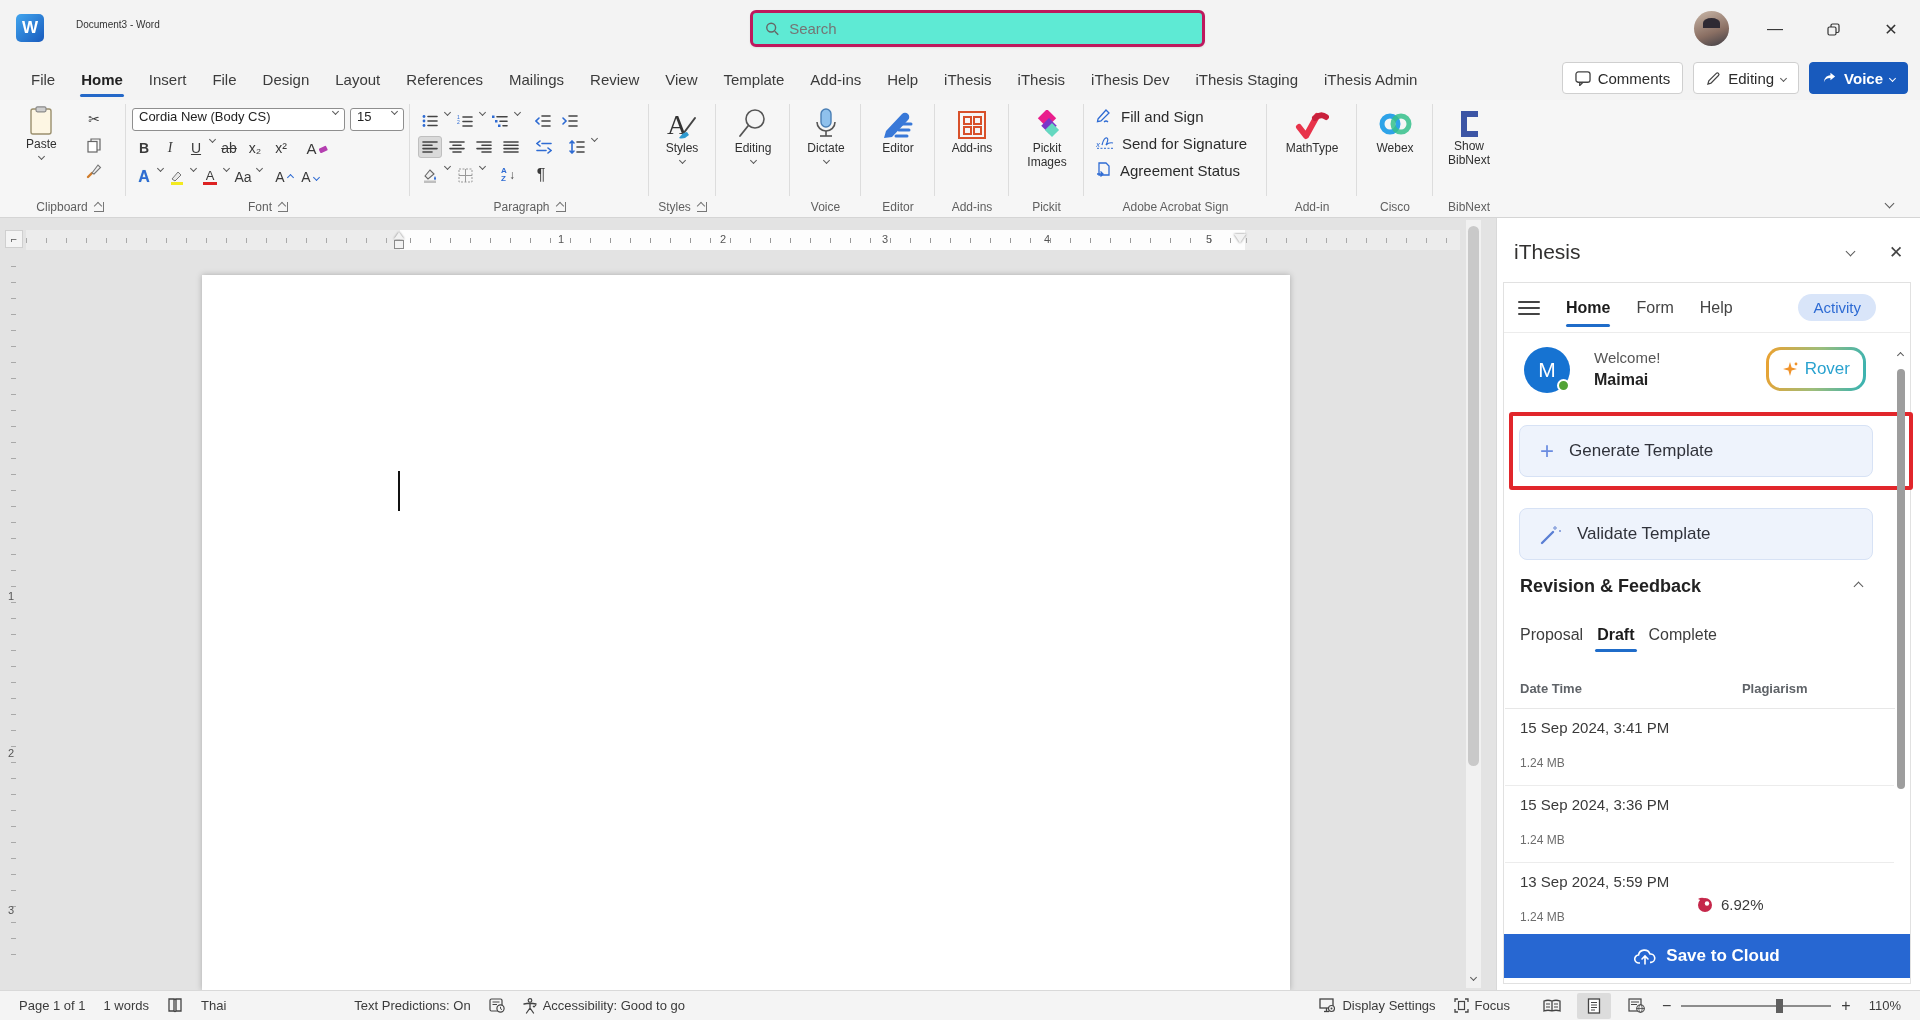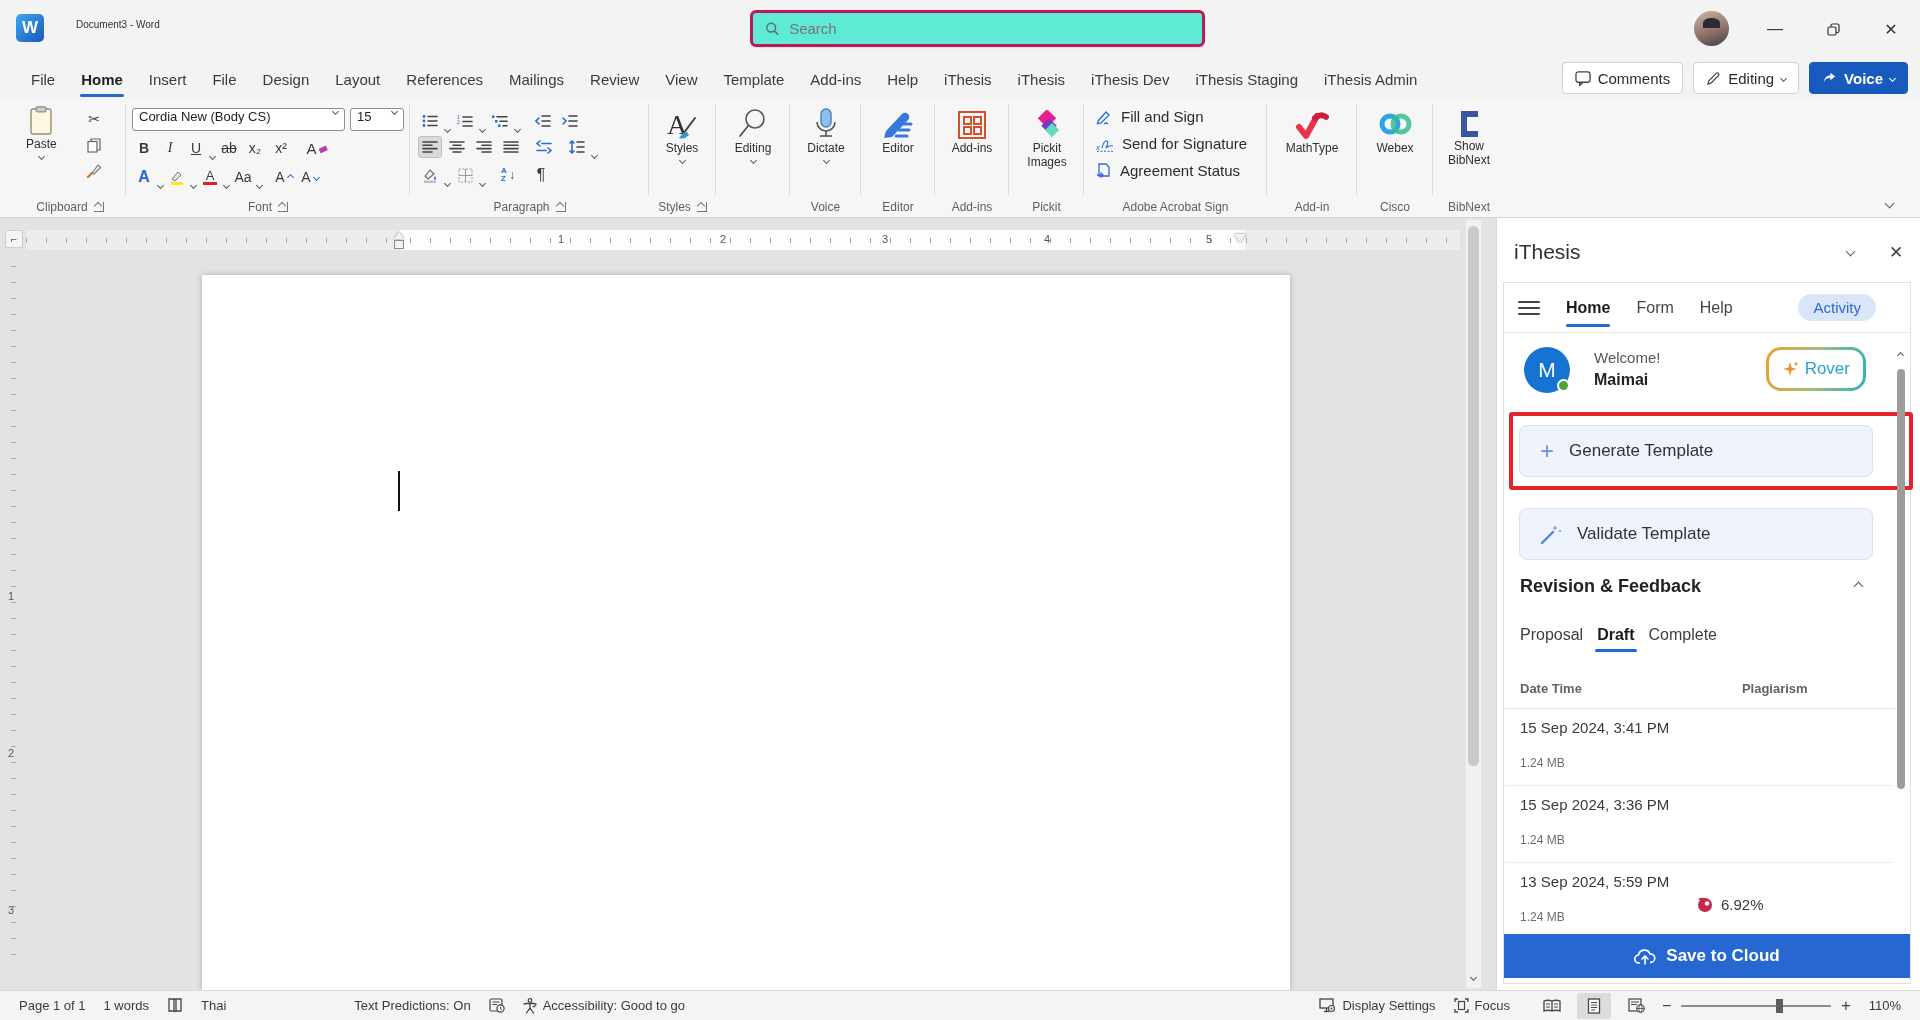--- a/index.html
+++ b/index.html
@@ -1,19 +1,19 @@
 <!DOCTYPE html>
 <html><head>
 <meta charset="utf-8">
 <style>
 *{margin:0;padding:0;box-sizing:border-box}
 html,body{width:1920px;height:1020px;overflow:hidden}
 body{font-family:"Liberation Sans","DejaVu Sans",sans-serif;color:#262626;background:#fff;position:relative;font-size:14px}
 .abs{position:absolute}
-.flex{display:flex;align-items:flex-end}
+.flex{display:flex;align-items:flex-start}
 .chev{width:7px;height:7px;border-right:1.6px solid #5a5a5a;border-bottom:1.6px solid #5a5a5a;transform:rotate(45deg);display:inline-block;flex:none}
 .chev.sm{width:5px;height:5px}
 .chev.up{transform:rotate(-135deg)}
 .chev.blue{border-color:#2e6bd3}
 
 #titlebar{left:0;top:0;width:1920px;height:58px;background:#f3f3f3}
 #word-logo{left:16px;top:14px;width:28px;height:28px;border-radius:5px;background:linear-gradient(135deg,#41a5ee,#185abd);color:#fff;font-weight:bold;font-size:17px;display:flex;align-items:center;justify-content:center}
 #doc-title{left:76px;top:19px;font-size:10px;color:#333}
 #searchbox{left:750px;top:10px;width:455px;height:37px;background:#5eead4;border:3px solid #be185d;border-radius:6px;box-shadow:0 1px 2px rgba(0,0,0,.08);display:flex;align-items:center;padding:0 12px;gap:10px}
 #searchbox input{border:none;outline:none;font-size:15px;color:#444;width:100%;background:transparent;font-family:inherit}

